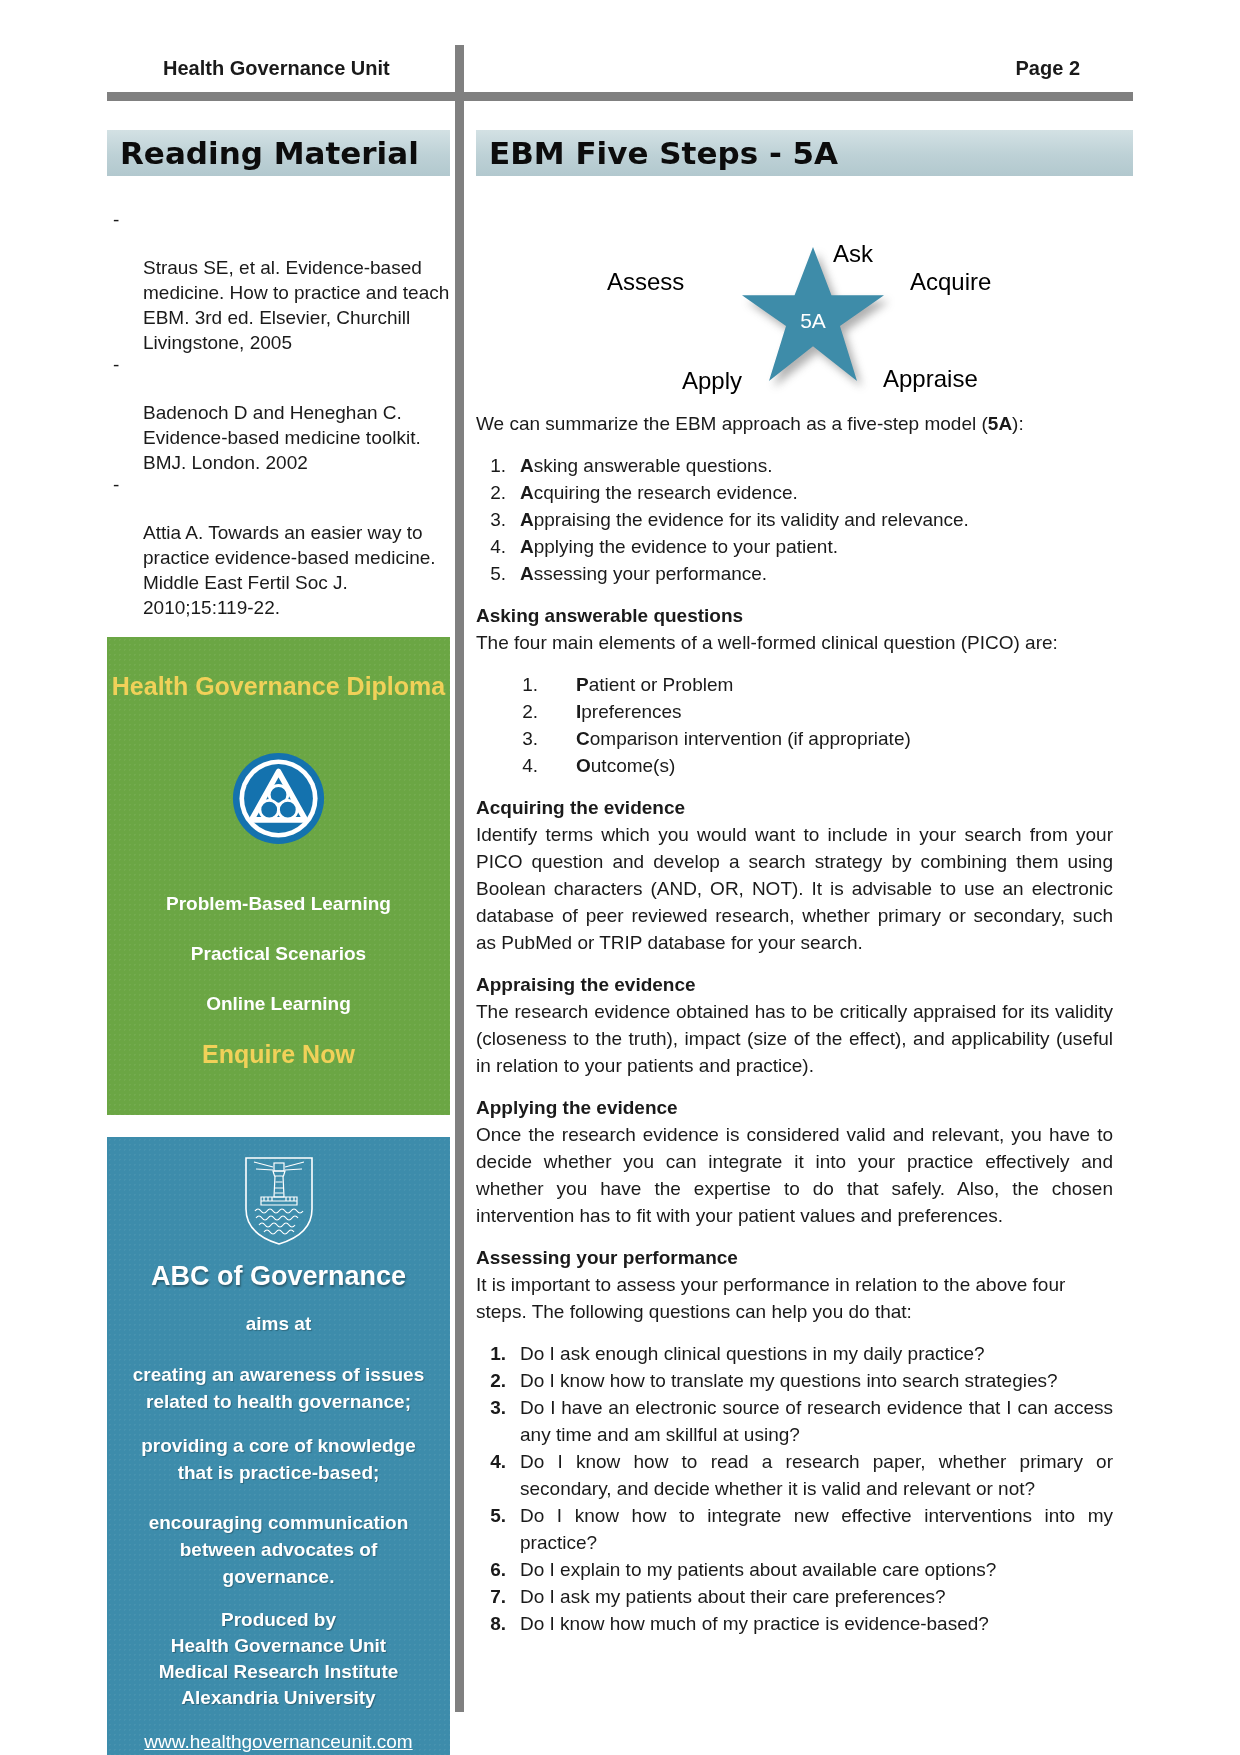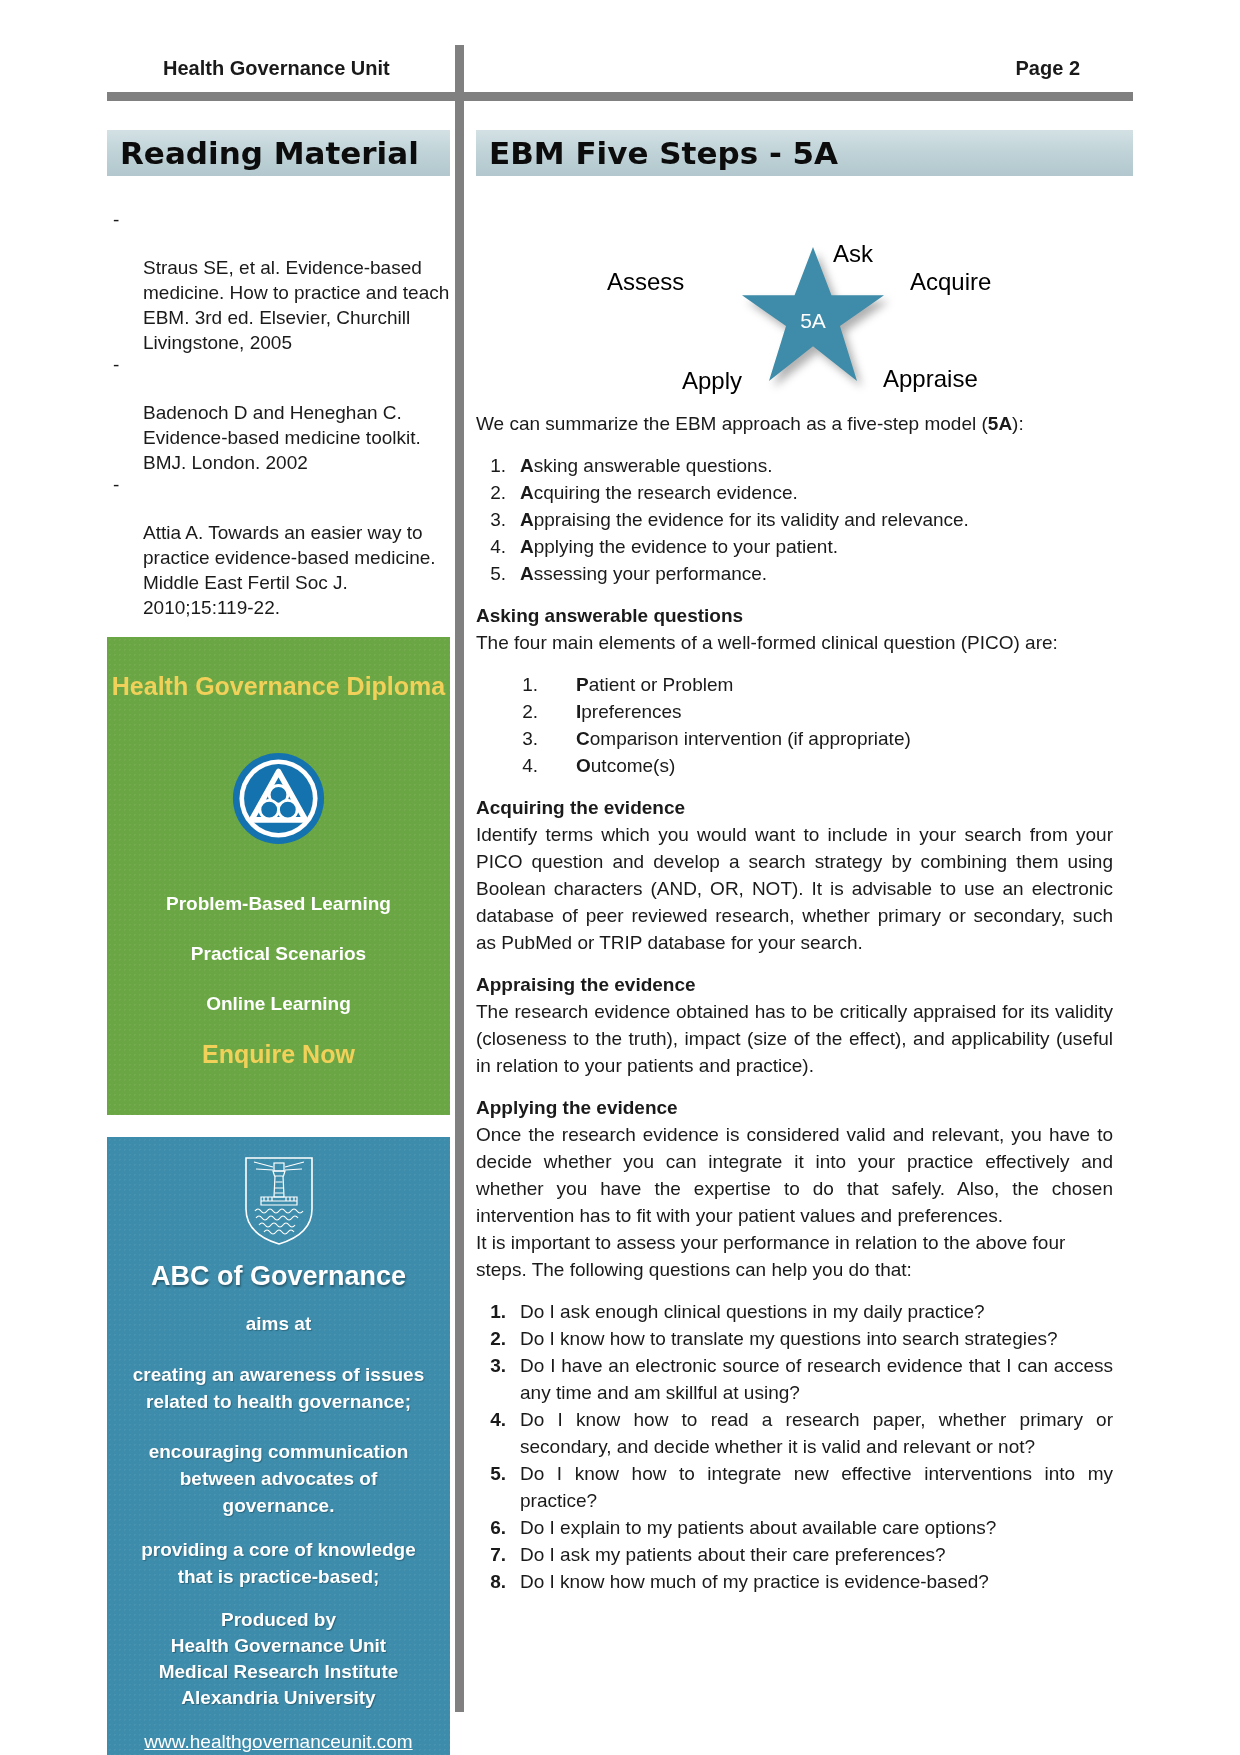--- a/index.html
+++ b/index.html
@@ -138,22 +138,22 @@
           <path d="M22 42 v4 M26 42 v4 M30 42 v4 M44 42 v4 M48 42 v4 M52 42 v4"></path>
           <path d="M13 56 q3 -4 6 0 t6 0 t6 0 t6 0 t6 0 t6 0 t6 0 t6 0"></path>
           <path d="M14 63 q3 -4 6 0 t6 0 t6 0 t6 0 t6 0 t6 0 t6 0"></path>
           <path d="M17 70 q3 -4 6 0 t6 0 t6 0 t6 0 t6 0 t6 0"></path>
           <path d="M22 77 q3 -4 6 0 t6 0 t6 0 t6 0 t6 0"></path>
         </g>
       </svg>
       <div class="b-title">ABC of Governance</div>
       <div class="b-tag">aims at</div>
       <div class="aim a1">creating an awareness of issues related to health governance;</div>
+      <div class="aim a2">providing a core of knowledge that is practice-based;</div>
       <div class="aim a3">encouraging communication between advocates of governance.</div>
-      <div class="aim a2">providing a core of knowledge that is practice-based;</div>
       <div class="credits">
         <div class="credit">Produced by</div>
         <div class="credit">Health Governance Unit</div>
         <div class="credit">Medical Research Institute</div>
         <div class="credit">Alexandria University</div>
       </div>
       <a class="b-link">www.healthgovernanceunit.com</a>
       <a class="b-link email">admin@healthgovernanceunit.com</a>
     </div>
   </aside>
@@ -225,20 +225,21 @@
 
       <h3 class="sec">Acquiring the evidence</h3>
       <p class="ptext just">Identify terms which you would want to include in your search from your PICO question and develop a search strategy by combining them using Boolean characters (AND, OR, NOT). It is advisable to use an electronic database of peer reviewed research, whether primary or secondary, such as PubMed or TRIP database for your search.</p>
 
       <h3 class="sec">Appraising the evidence</h3>
       <p class="ptext just">The research evidence obtained has to be critically appraised for its validity (closeness to the truth), impact (size of the effect), and applicability (useful in relation to your patients and practice).</p>
 
       <h3 class="sec">Applying the evidence</h3>
       <p class="ptext just">Once the research evidence is considered valid and relevant, you have to decide whether you can integrate it into your practice effectively and whether you have the expertise to do that safely. Also, the chosen intervention has to fit with your patient values and preferences.</p>
 
+      <h3 class="sec">Assessing your performance</h3>
       <p class="ptext">It is important to assess your performance in relation to the above four steps. The following questions can help you do that:</p>
 
       <div class="list qlist">
         <div class="lrow">
           <span class="num">1.</span>
           <span class="txt">Do I ask enough clinical questions in my daily practice?</span>
         </div>
         <div class="lrow">
           <span class="num">2.</span>
           <span class="txt">Do I know how to translate my questions into search strategies?</span>

